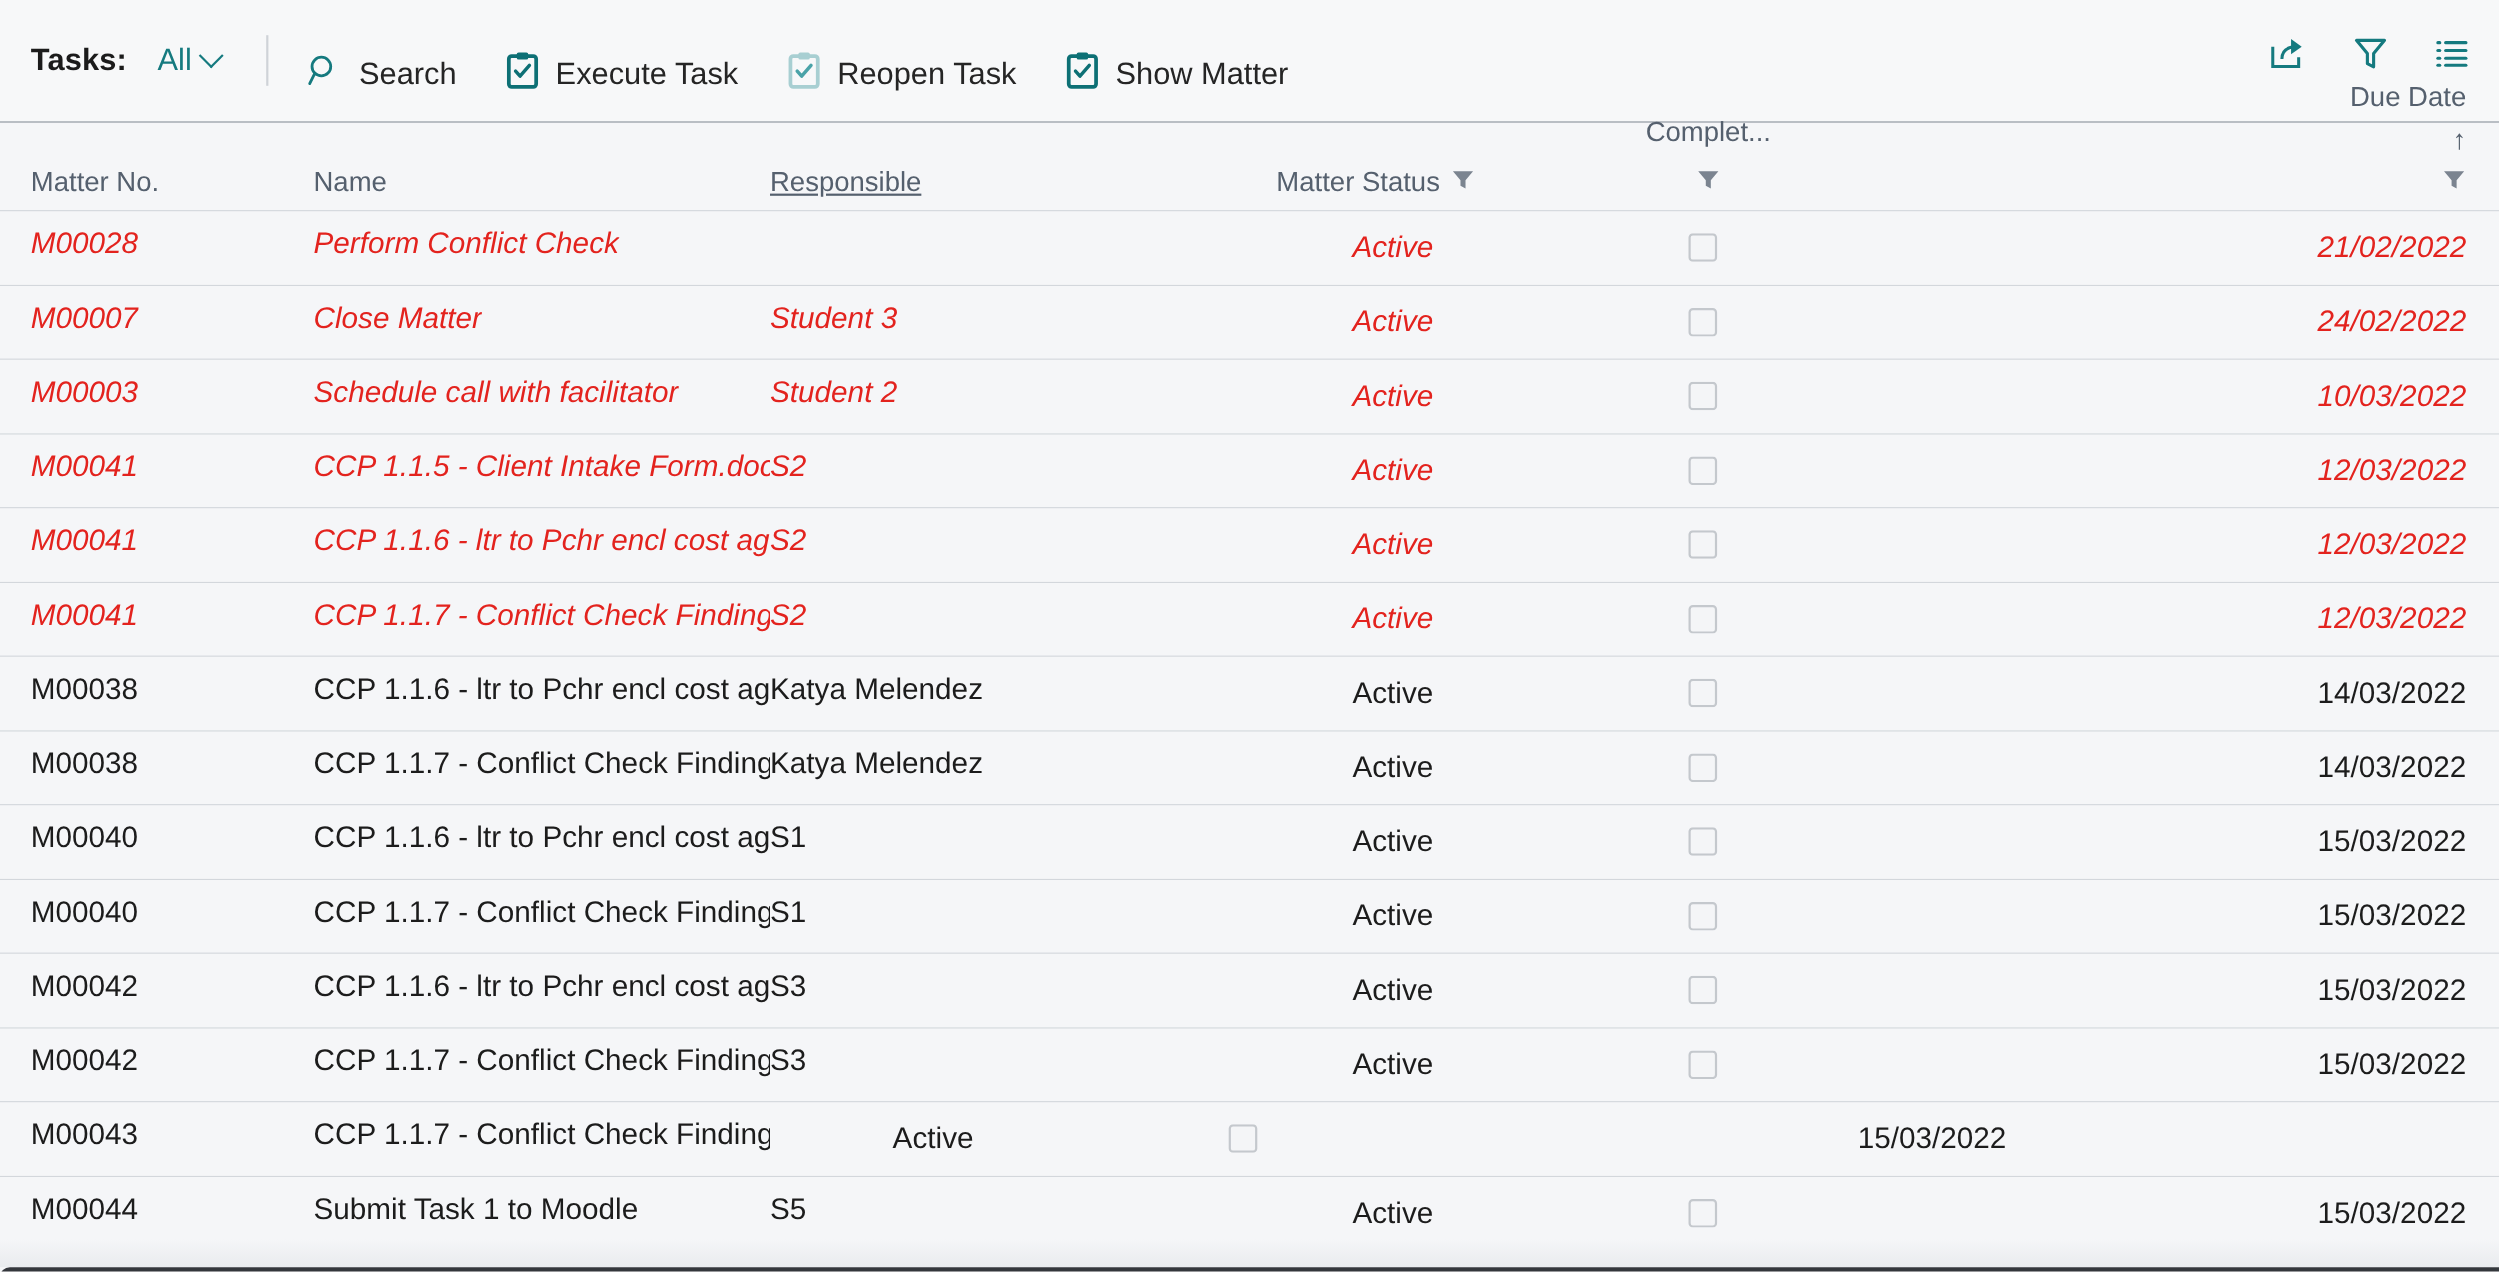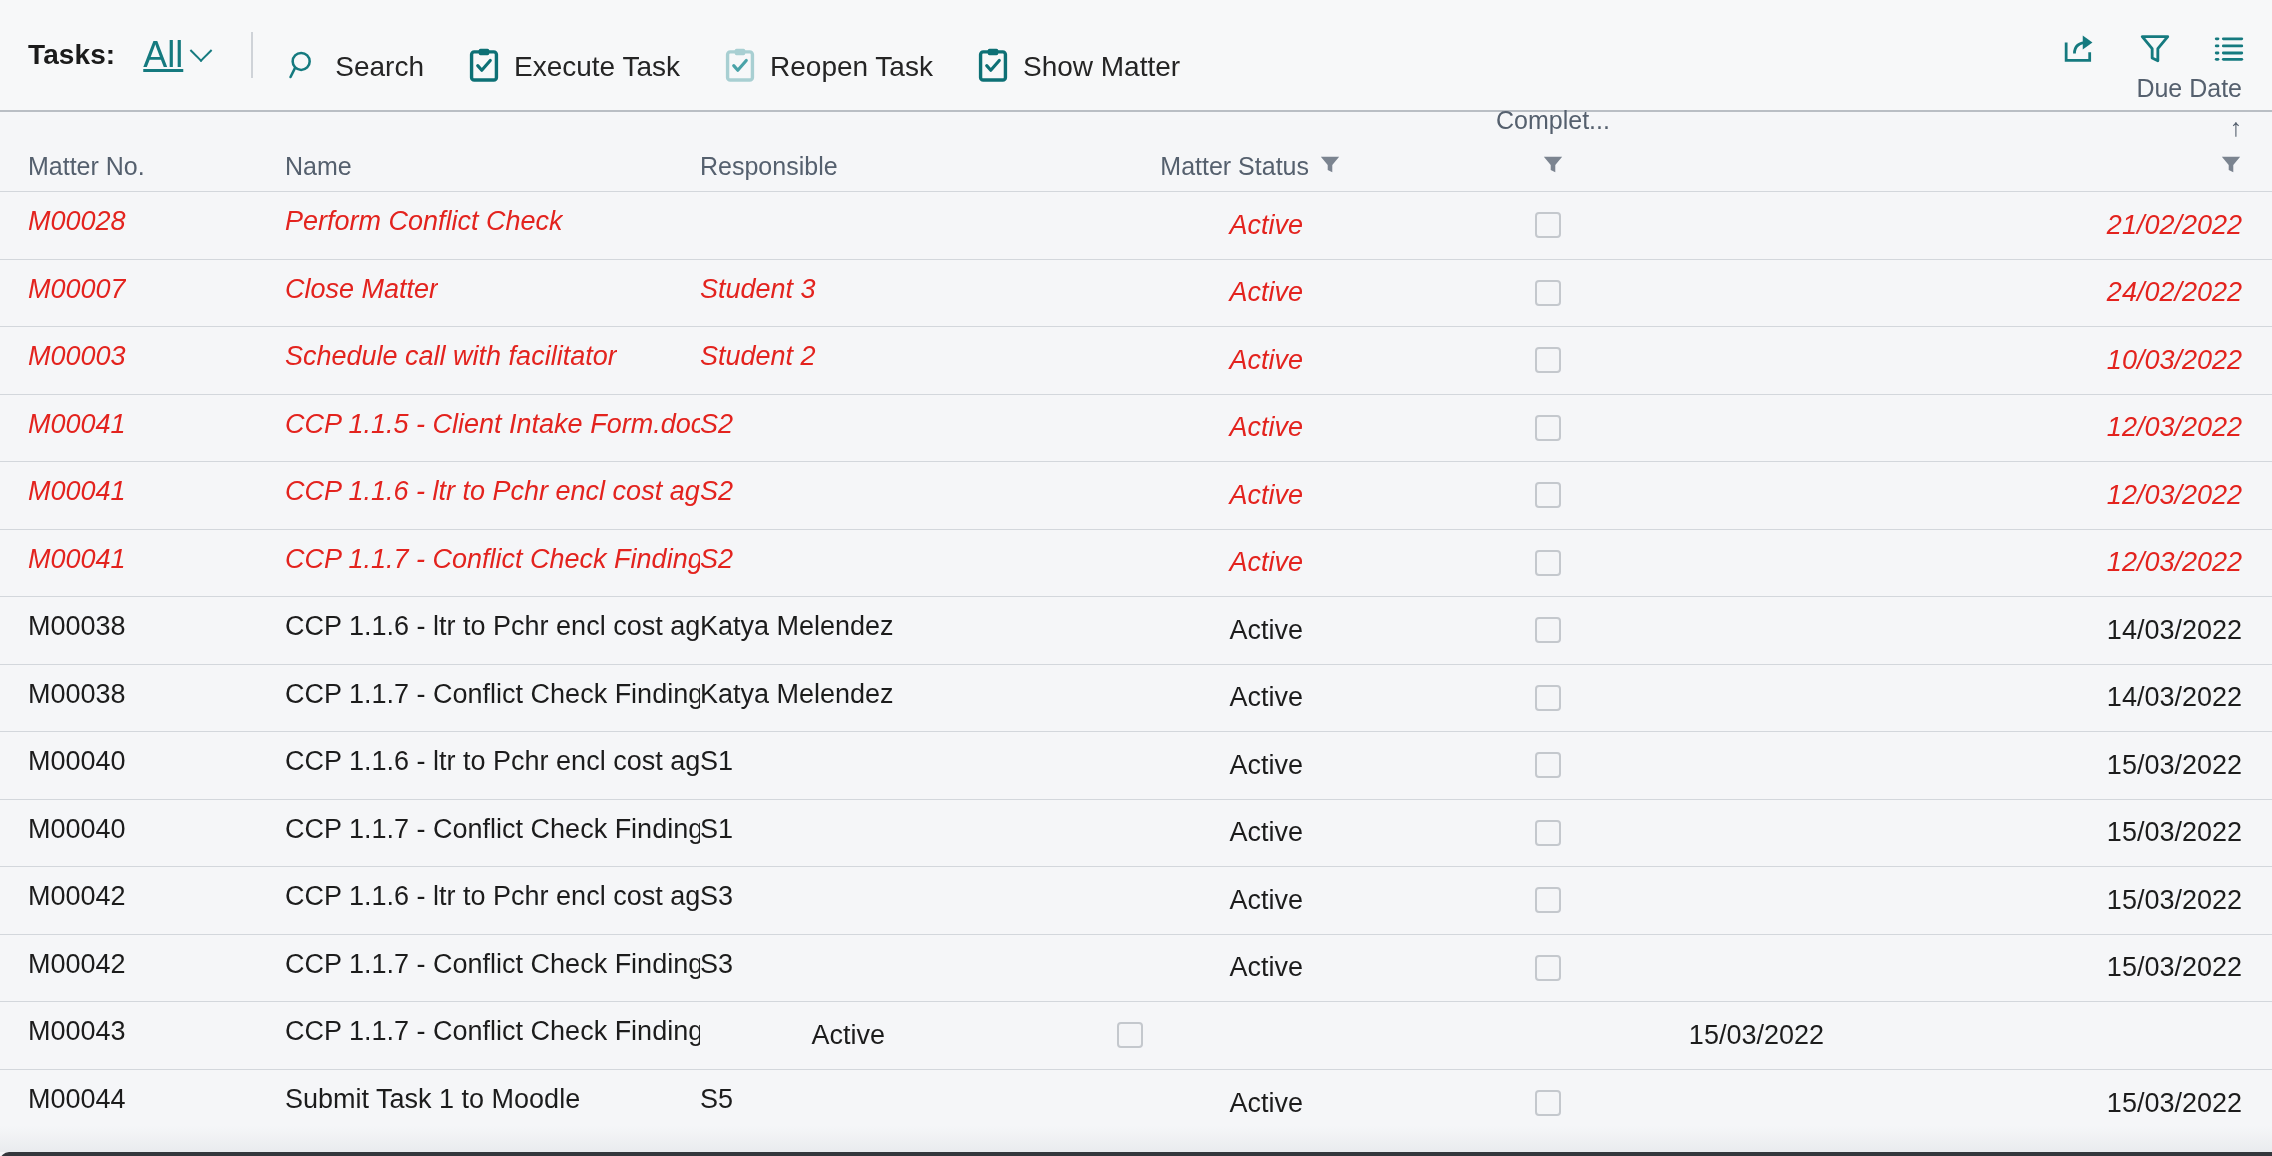--- a/index.html
+++ b/index.html
@@ -28,23 +28,22 @@
     letter-spacing: .1px;
   }
   .filter-select {
     display: flex;
     align-items: center;
     gap: 10px;
     margin-left: 28px;
     cursor: pointer;
   }
   .filter-select .val {
-    font-size: 36px;
+    font-size: 28px;
     color: #157a7f;
-    text-decoration: underline;
   }
   .chev {
     display: inline-block;
     width: 16px; height: 16px;
     border-right: 2.5px solid #157a7f;
     border-bottom: 2.5px solid #157a7f;
     transform: rotate(45deg) translate(-3px,-3px);
   }
   .vsep {
     width: 2px;
@@ -94,21 +93,21 @@
     height: 80px;
     border-bottom: 1px solid #d3d7dc;
     align-items: flex-end;
     padding-bottom: 10px;
     background: #f5f6f8;
   }
   .row:last-child { border-bottom: none; }
 
   .c-matter   { width: 285px; padding-left: 28px; }
   .c-name     { width: 415px; }
-  .c-resp     { width: 418px; }
+  .c-resp     { width: 418px; text-decoration: underline; }
   .c-status   { width: 300px; padding-right: 0; }
   .c-complete { width: 310px; }
   .c-due      { width: 544px; padding-right: 30px; align-items: flex-end; }
 
   .row.header .cell {
     font-size: 25px;
     color: #55606e;
     display: flex;
     align-items: flex-end;
     gap: 10px;

